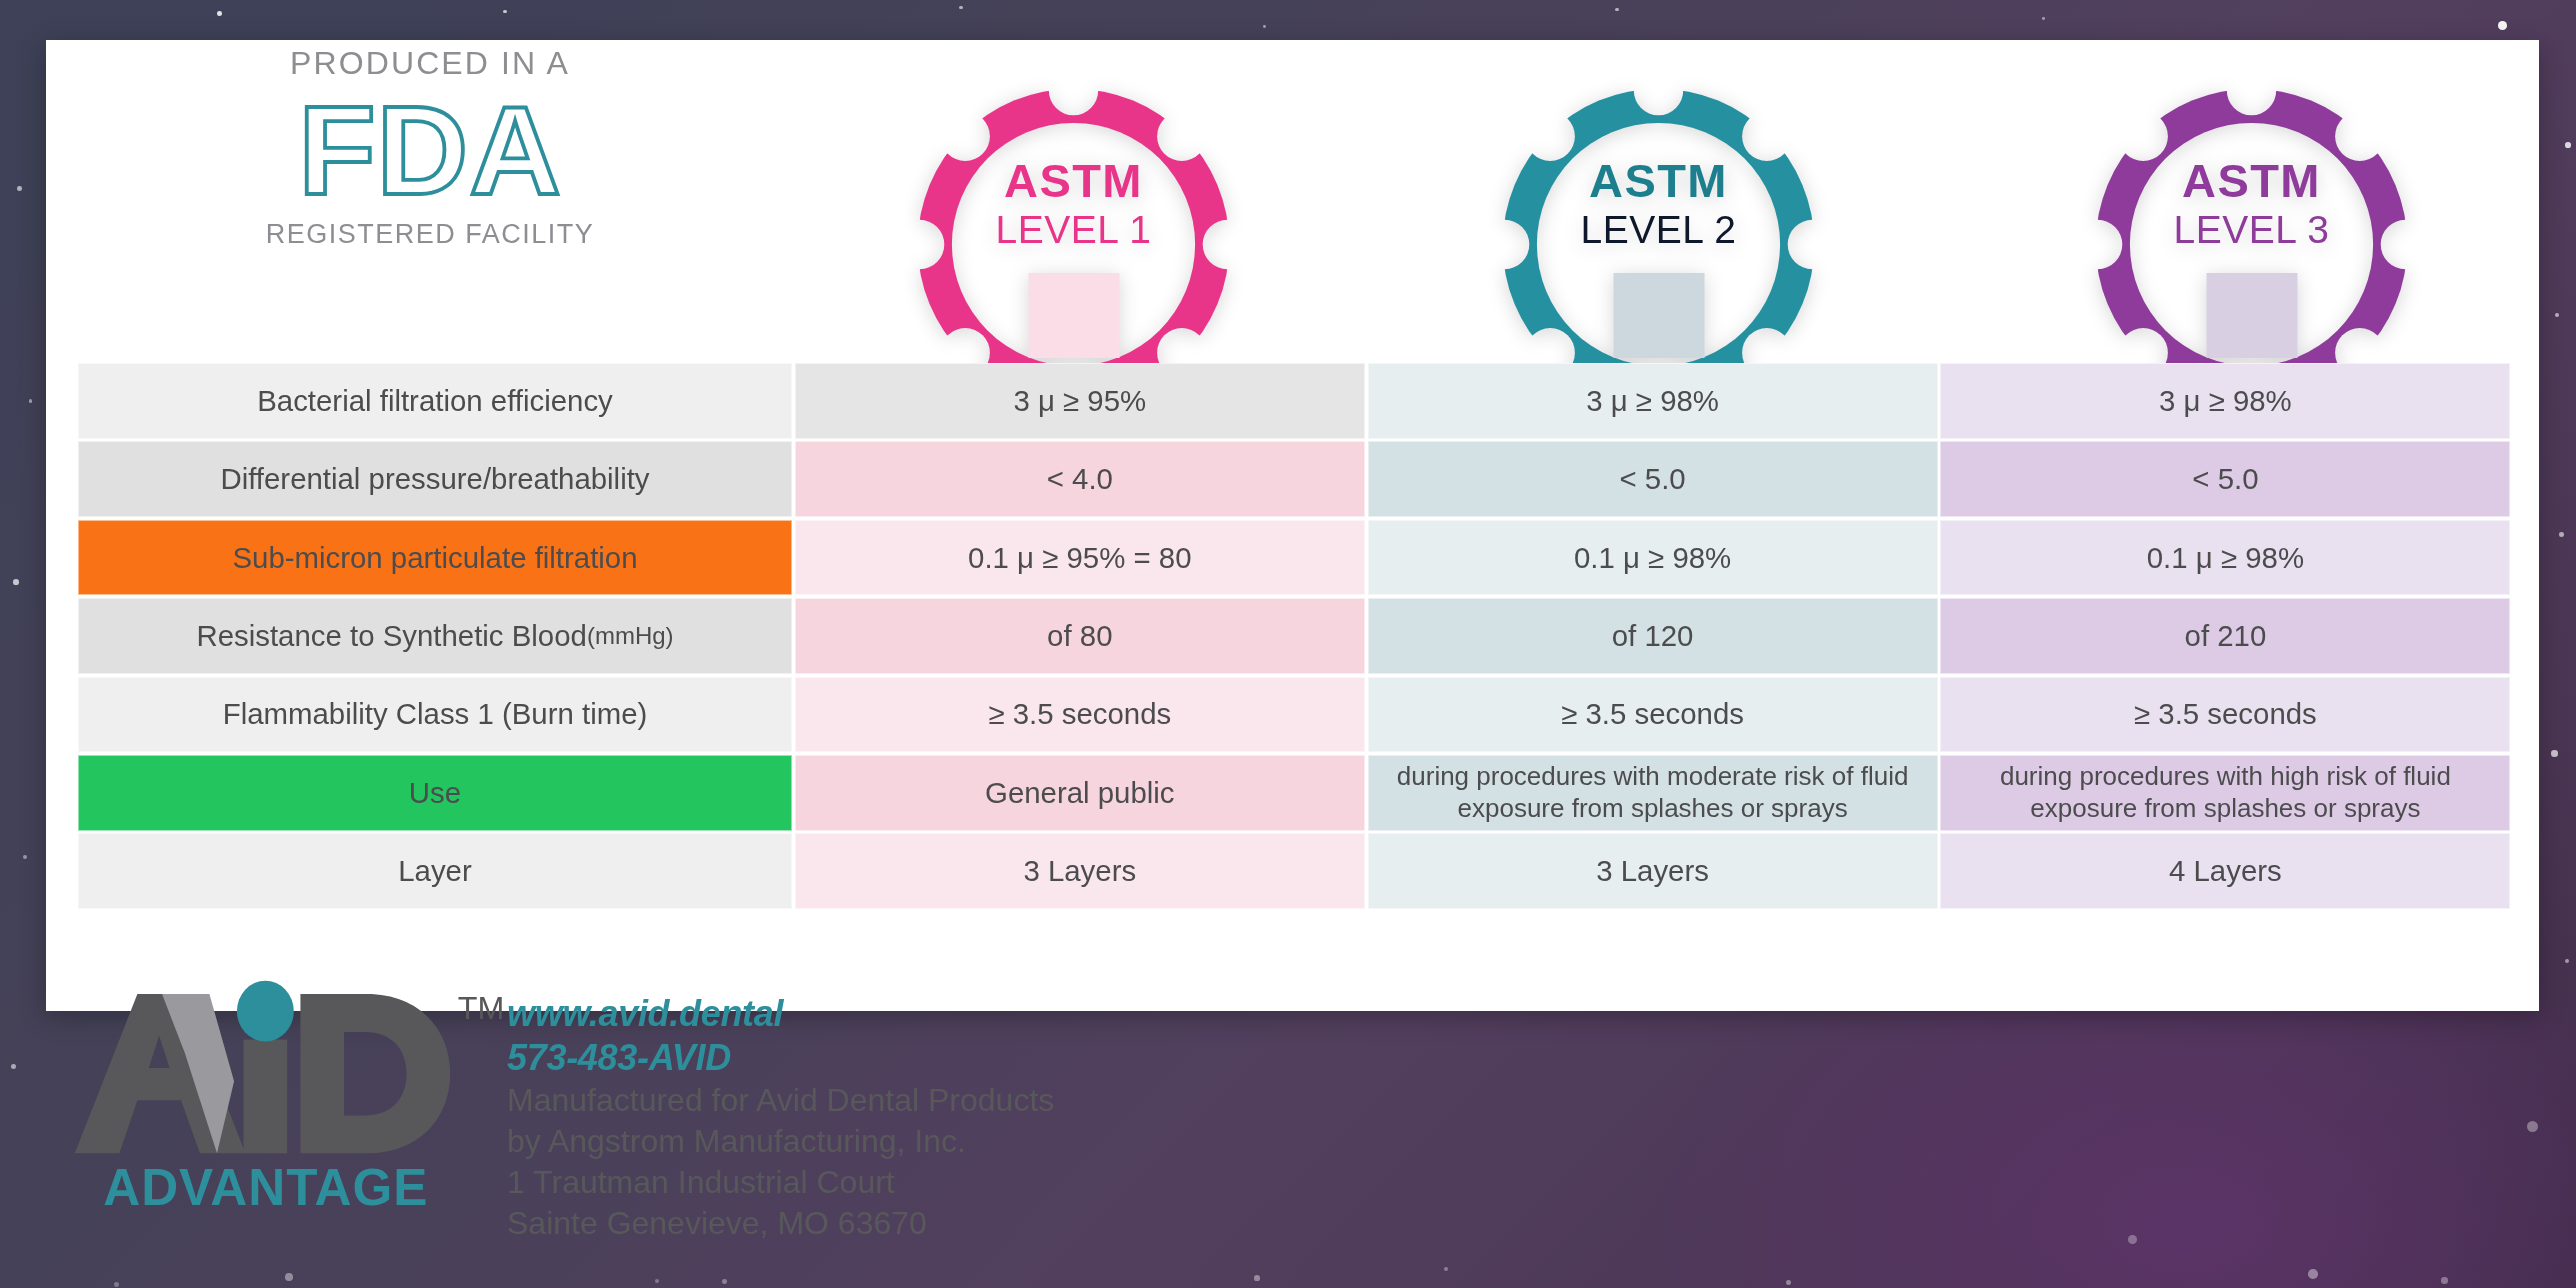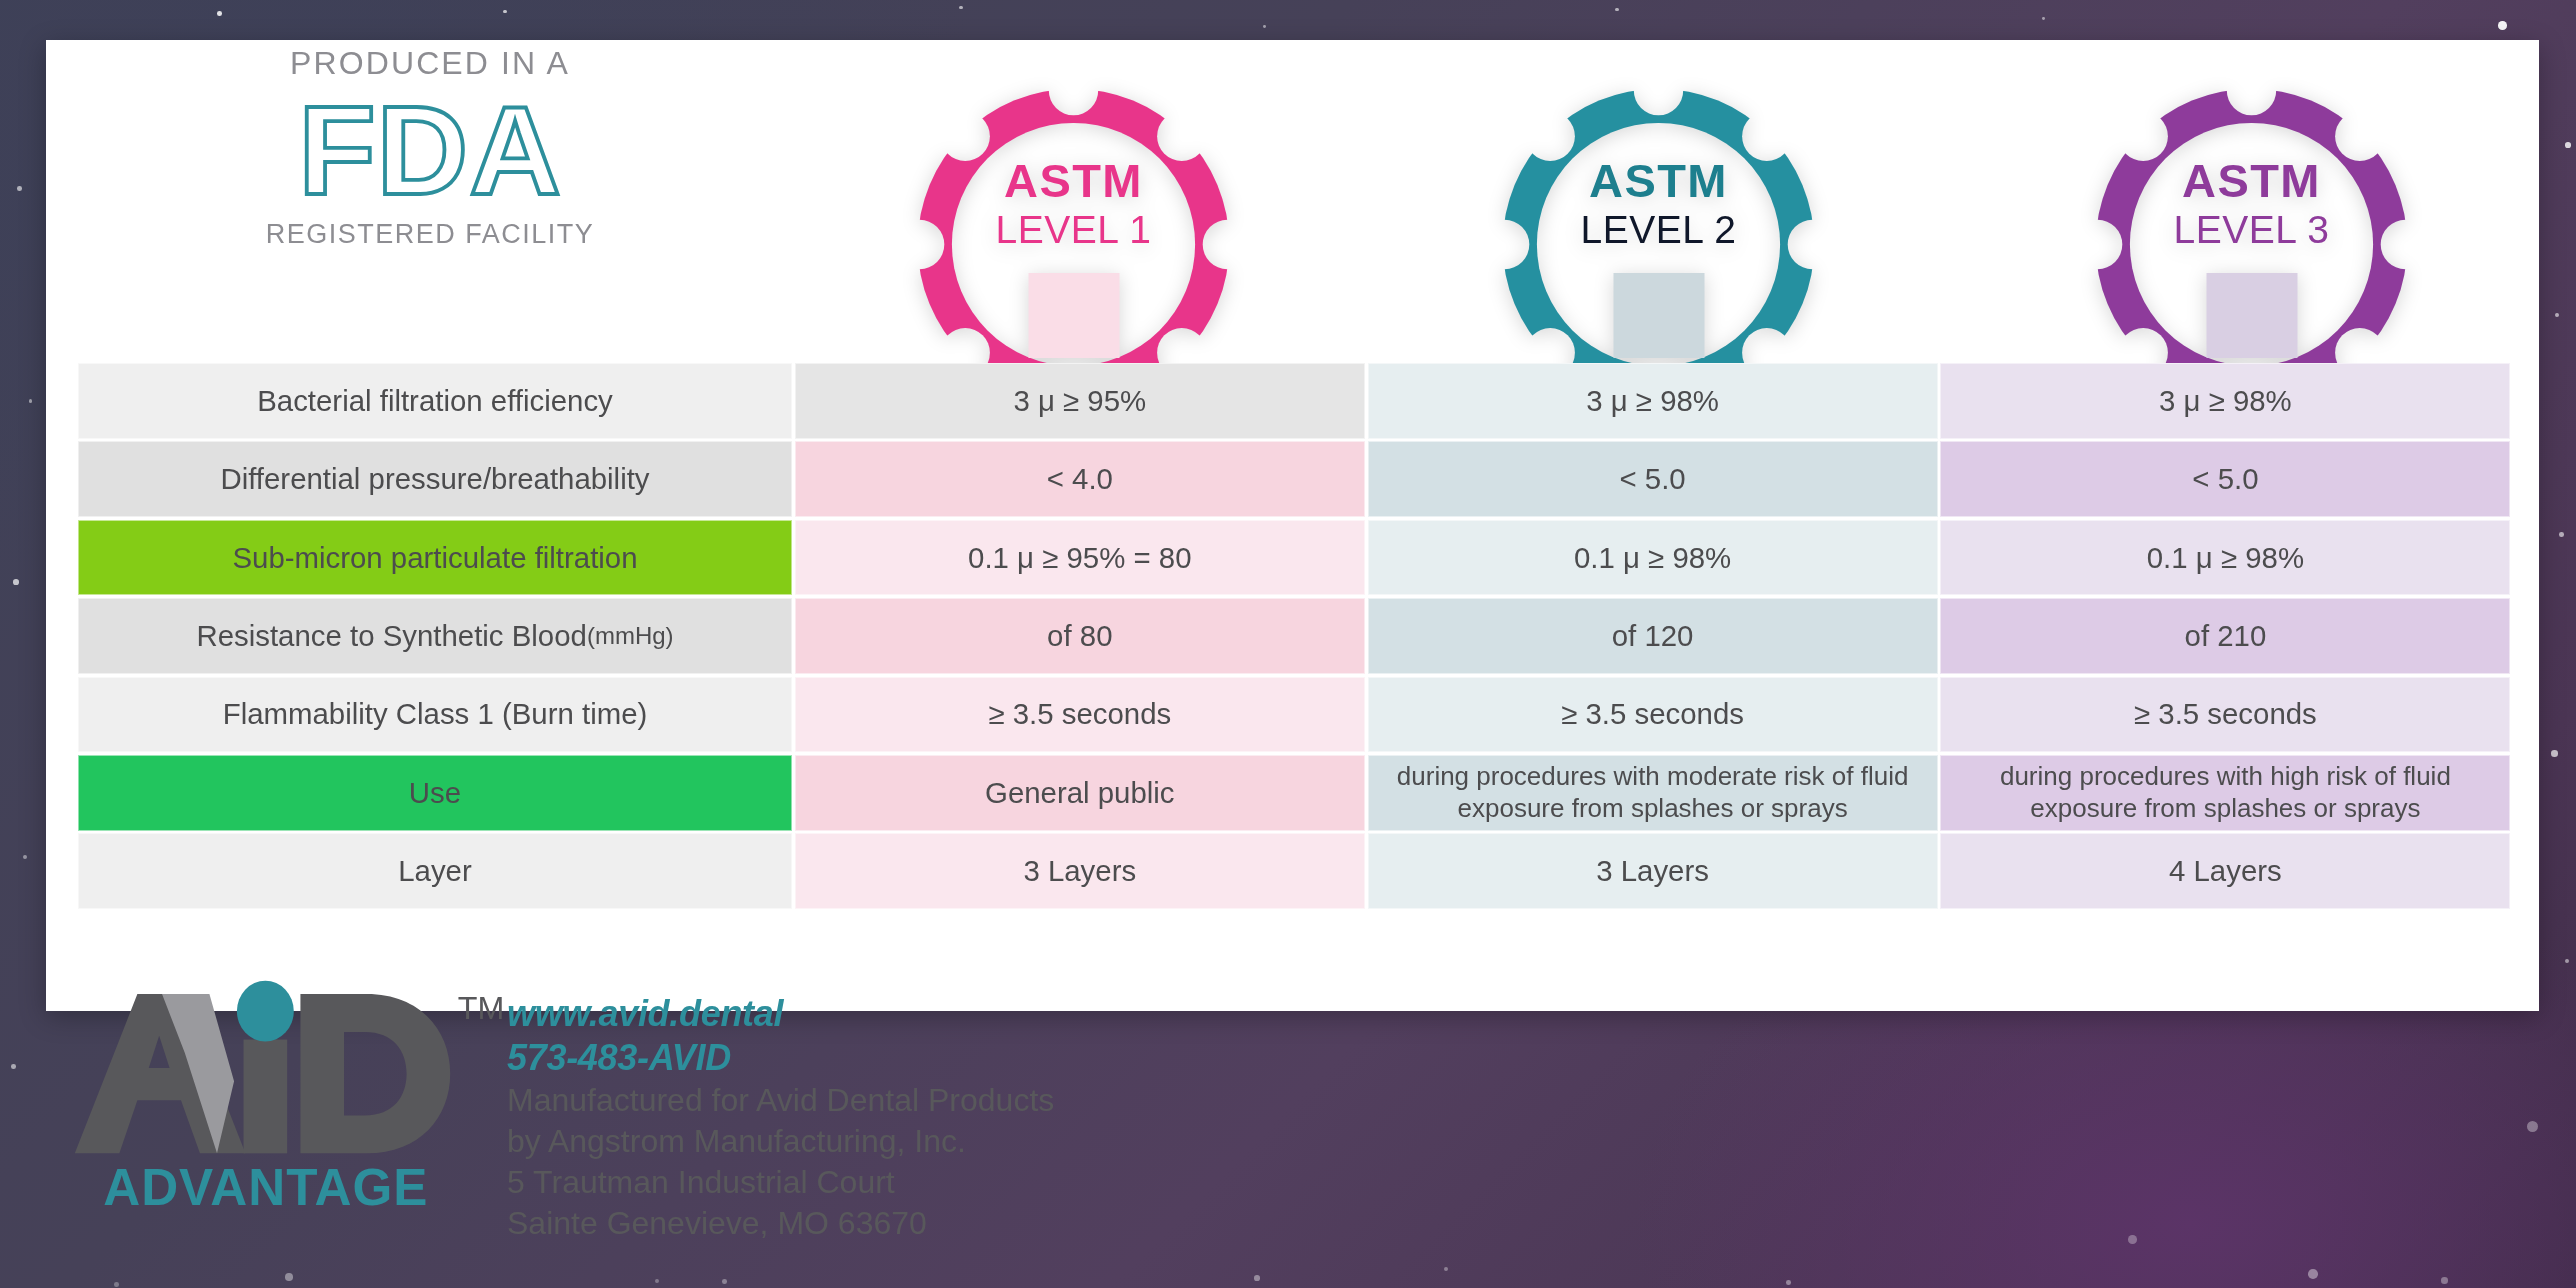--- a/index.html
+++ b/index.html
@@ -343,21 +343,21 @@
         <div class="cell c-label" style="background:#e0e0e0">
             <span>Differential pressure/breathability</span>
             <span class="lbl-sub"></span>
           </div>
         <div class="cell c-l1" style="background:#f7d5df">&lt; 4.0</div>
         <div class="cell c-l2" style="background:#d3e0e4">&lt; 5.0</div>
         <div class="cell c-l3" style="background:#ddcbe6">&lt; 5.0</div>
       </div>
 
       <div class="trow">
-        <div class="cell c-label" style="background:#84cc16">
+        <div class="cell c-label" style="background:#f97316">
             <span>Sub-micron particulate filtration</span>
             <span class="lbl-sub"></span>
           </div>
         <div class="cell c-l1" style="background:#fae7ee">0.1 μ ≥ 95% = 80</div>
         <div class="cell c-l2" style="background:#e6eef0">0.1 μ ≥ 98%</div>
         <div class="cell c-l3" style="background:#e9e1ef">0.1 μ ≥ 98%</div>
       </div>
 
       <div class="trow">
         <div class="cell c-label" style="background:#e0e0e0">
@@ -421,20 +421,20 @@
 
           <text x="38" y="240" font-family="Liberation Sans, sans-serif" font-size="54" font-weight="bold" letter-spacing="1" fill="#2d8f9c">ADVANTAGE</text>
         </svg>
       </div>
 
       <div id="contact">
         <div class="c-strong">www.avid.dental</div>
         <div class="c-strong">573-483-AVID</div>
         <div class="c-line">Manufactured for Avid Dental Products</div>
         <div class="c-line">by Angstrom Manufacturing, Inc.</div>
-        <div class="c-line">5 Trautman Industrial Court</div>
+        <div class="c-line">1 Trautman Industrial Court</div>
         <div class="c-line">Sainte Genevieve, MO 63670</div>
       </div>
     </div>
 
   </div>
 </div>
 
 
 </body></html>

